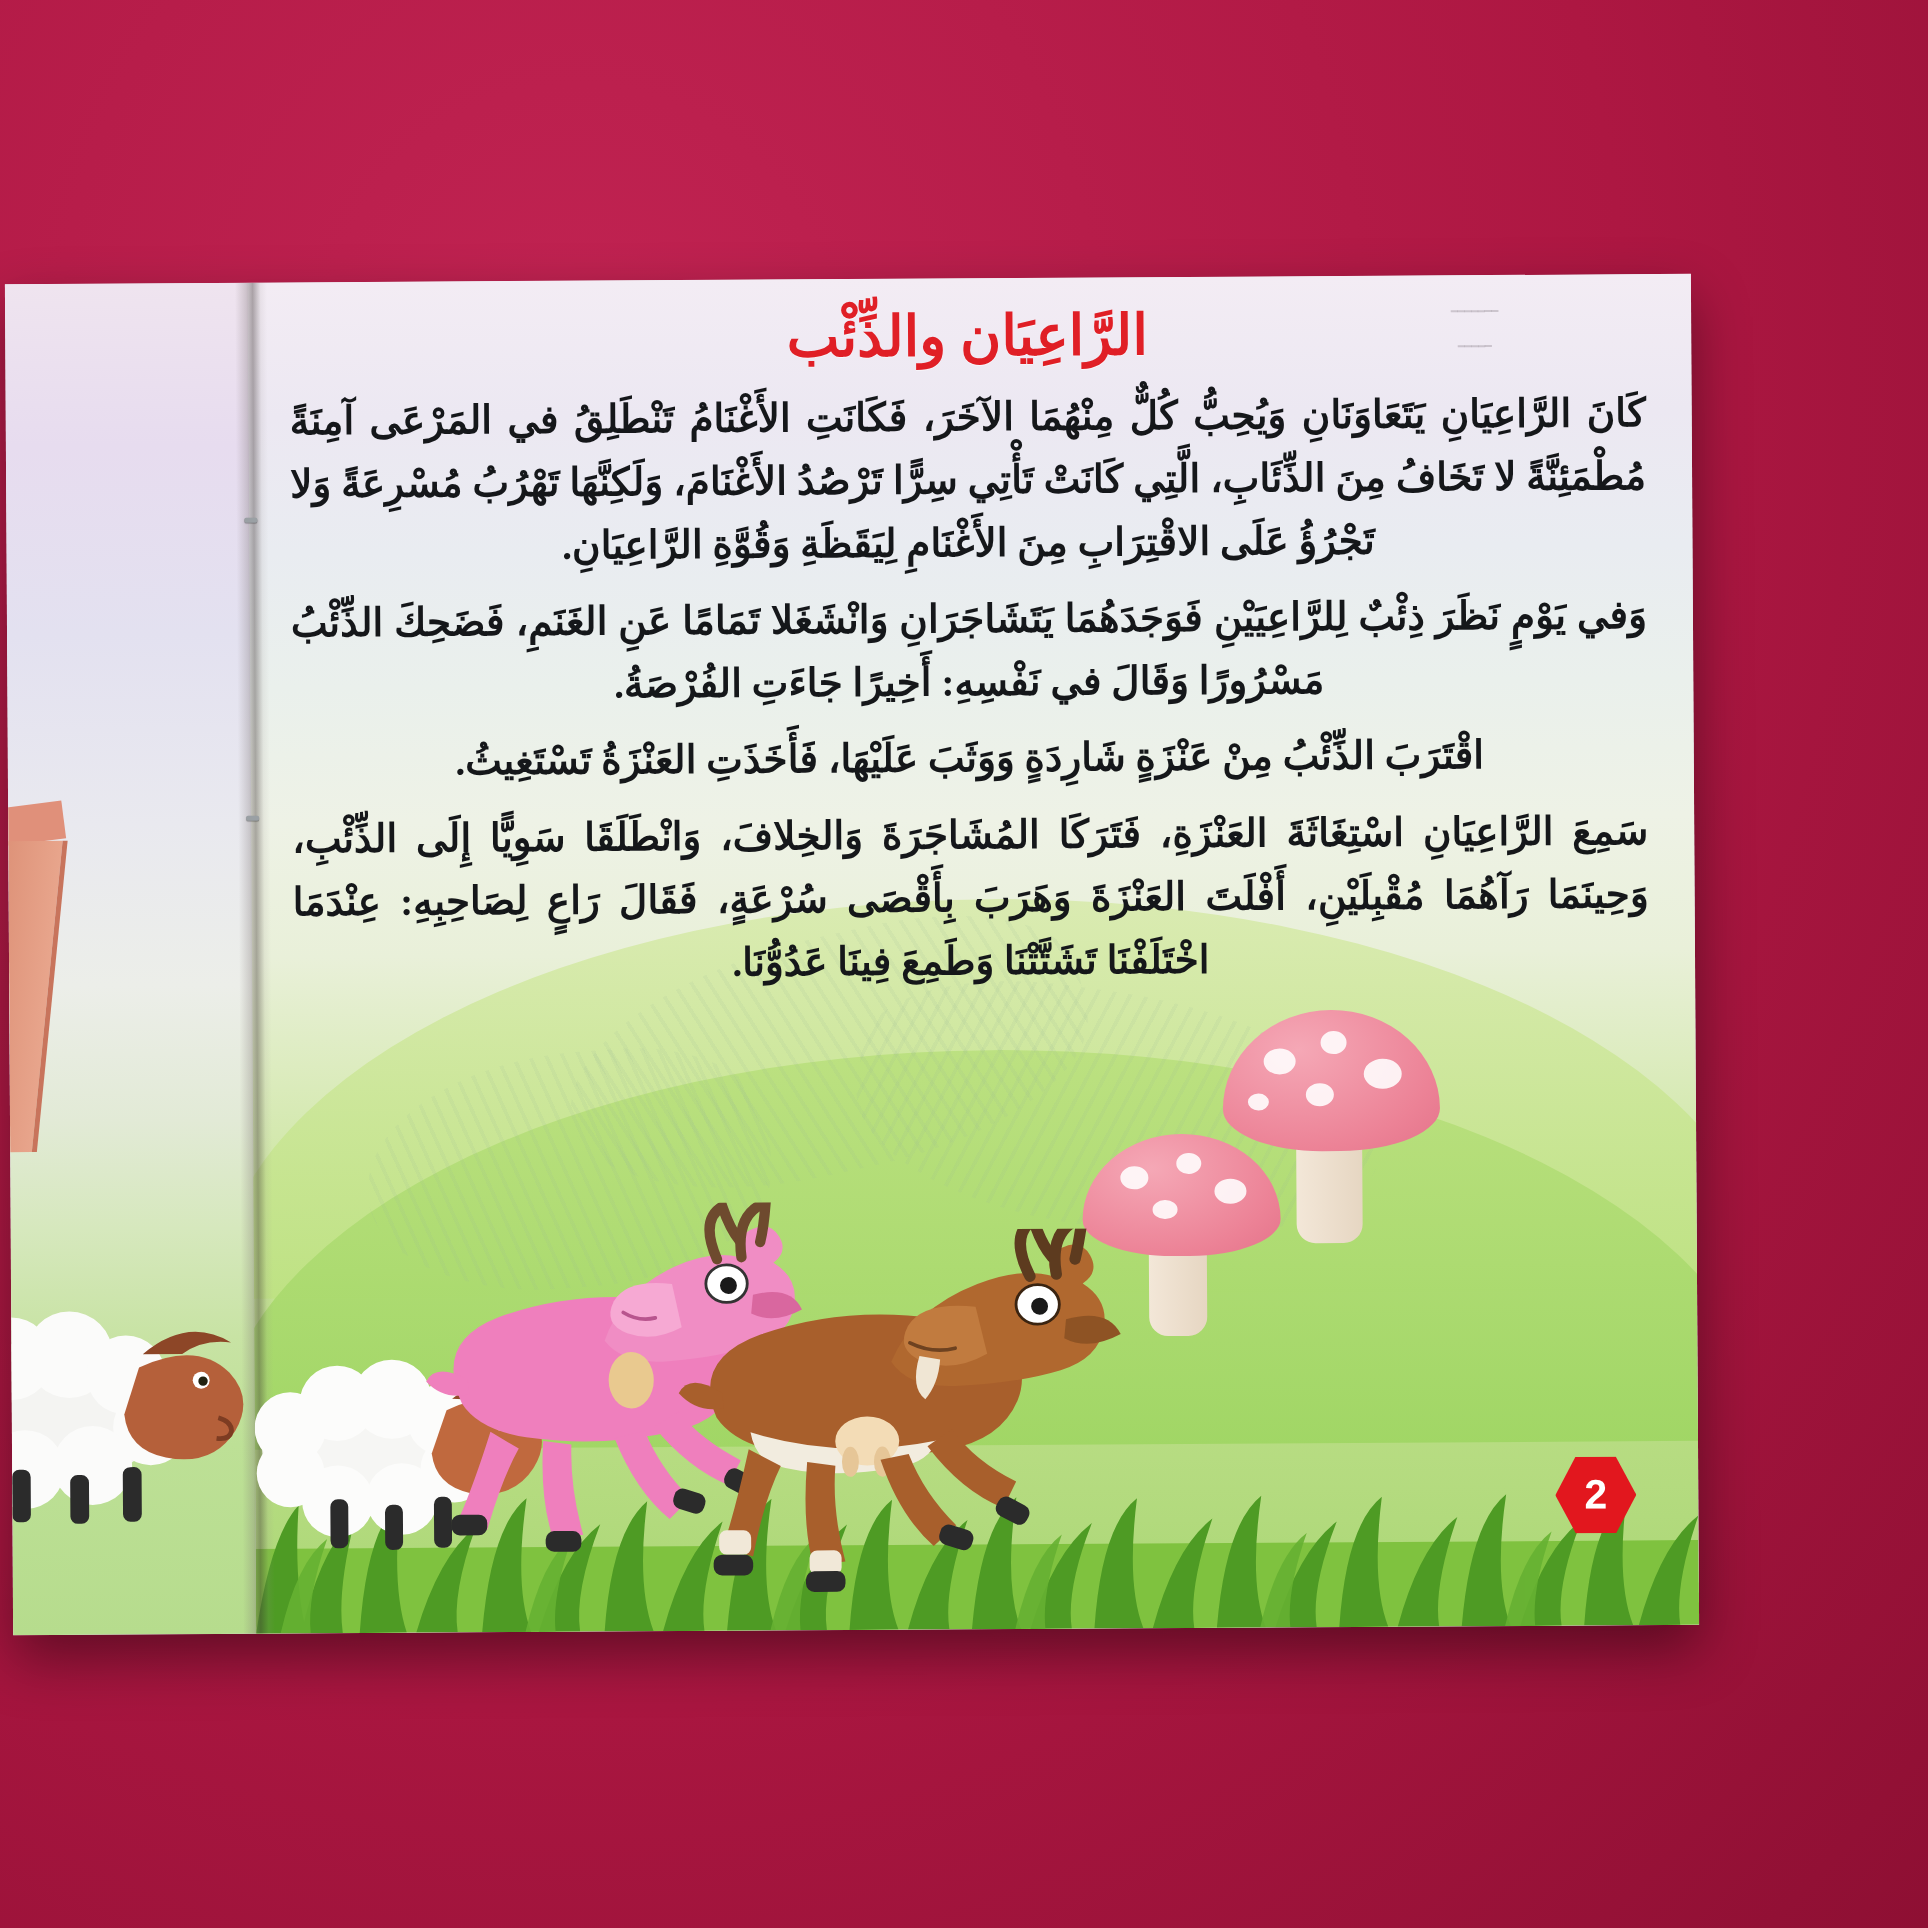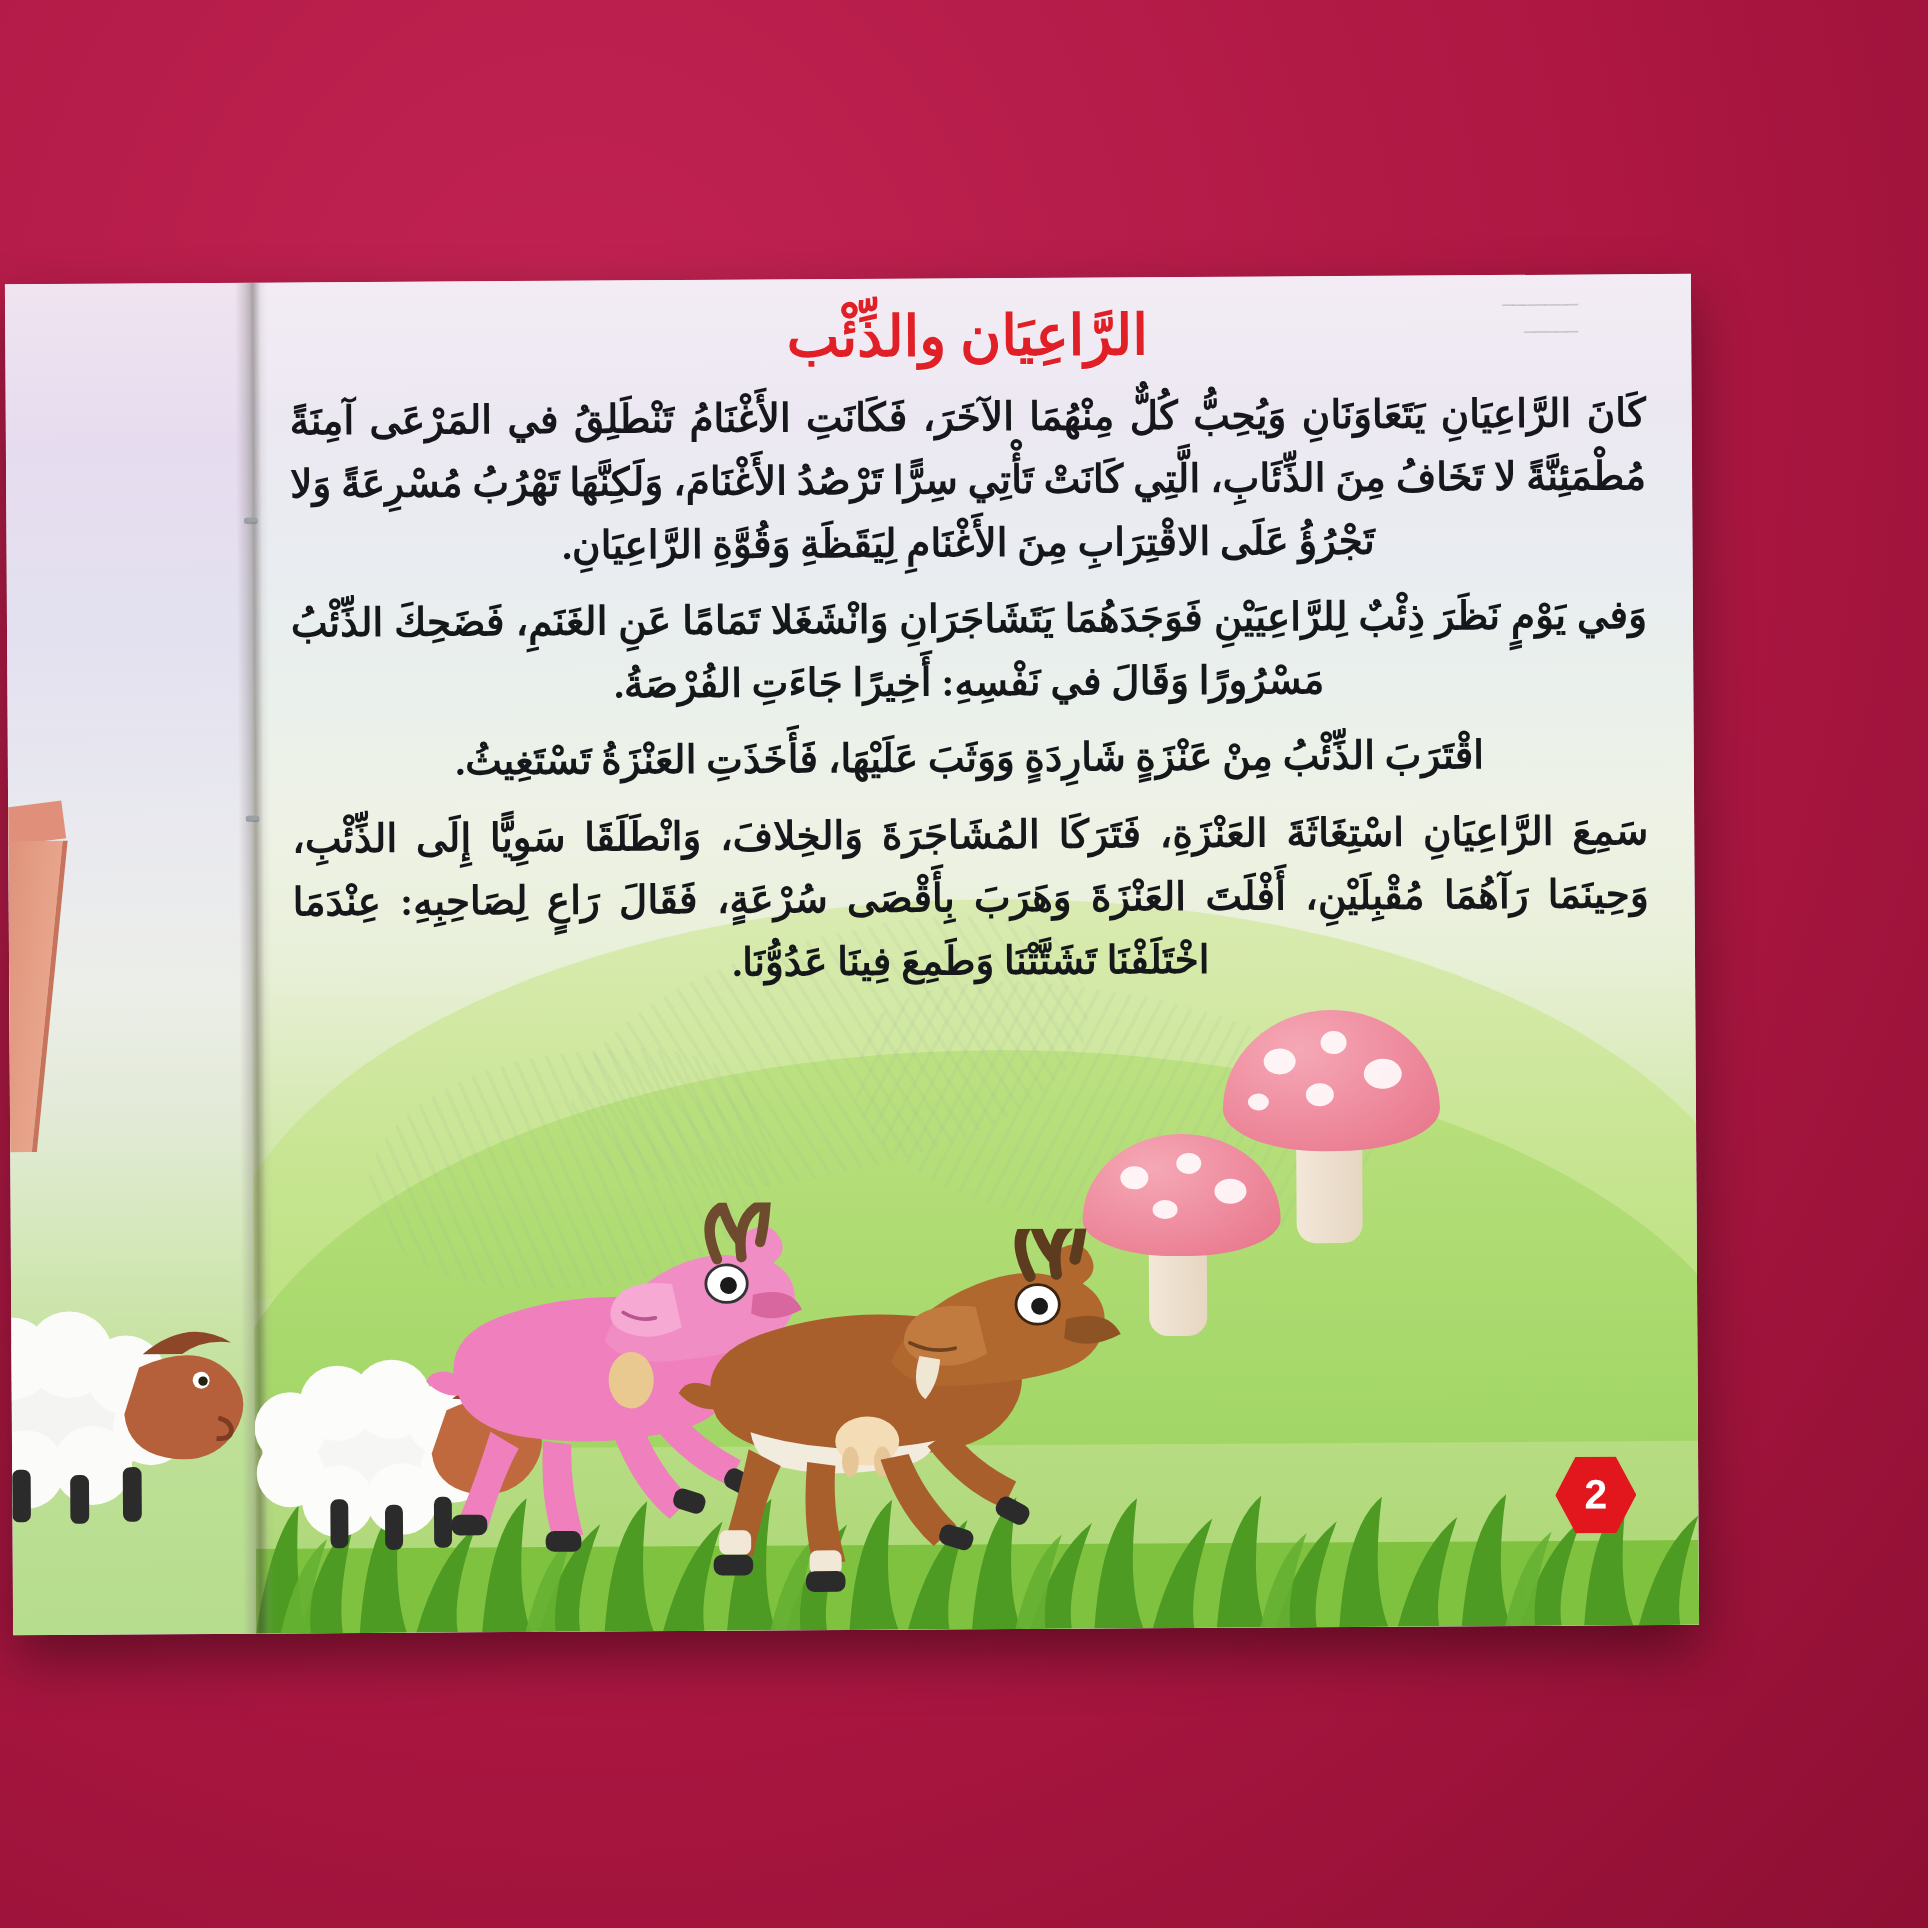--- a/index.html
+++ b/index.html
@@ -216,25 +216,25 @@
 
   
   .animal { position: absolute; z-index: 7; pointer-events: none; }
 
   
   #ghost-head {
     position: absolute;
     right: 113px;
     top: 13px;
     width: 207px;
-    text-align: right;
+    text-align: center;
     color: rgba(120,110,120,.30);
-    font-size: 18px;
+    font-size: 23px;
     line-height: 1.5;
-    font-family: Liberation Mono, monospace;
+    font-family: Liberation Serif, serif;
     z-index: 3;
   }
 </style>
 </head>
 <body>
 
 <div id="backdrop"></div>
 
 <div id="book">
 

